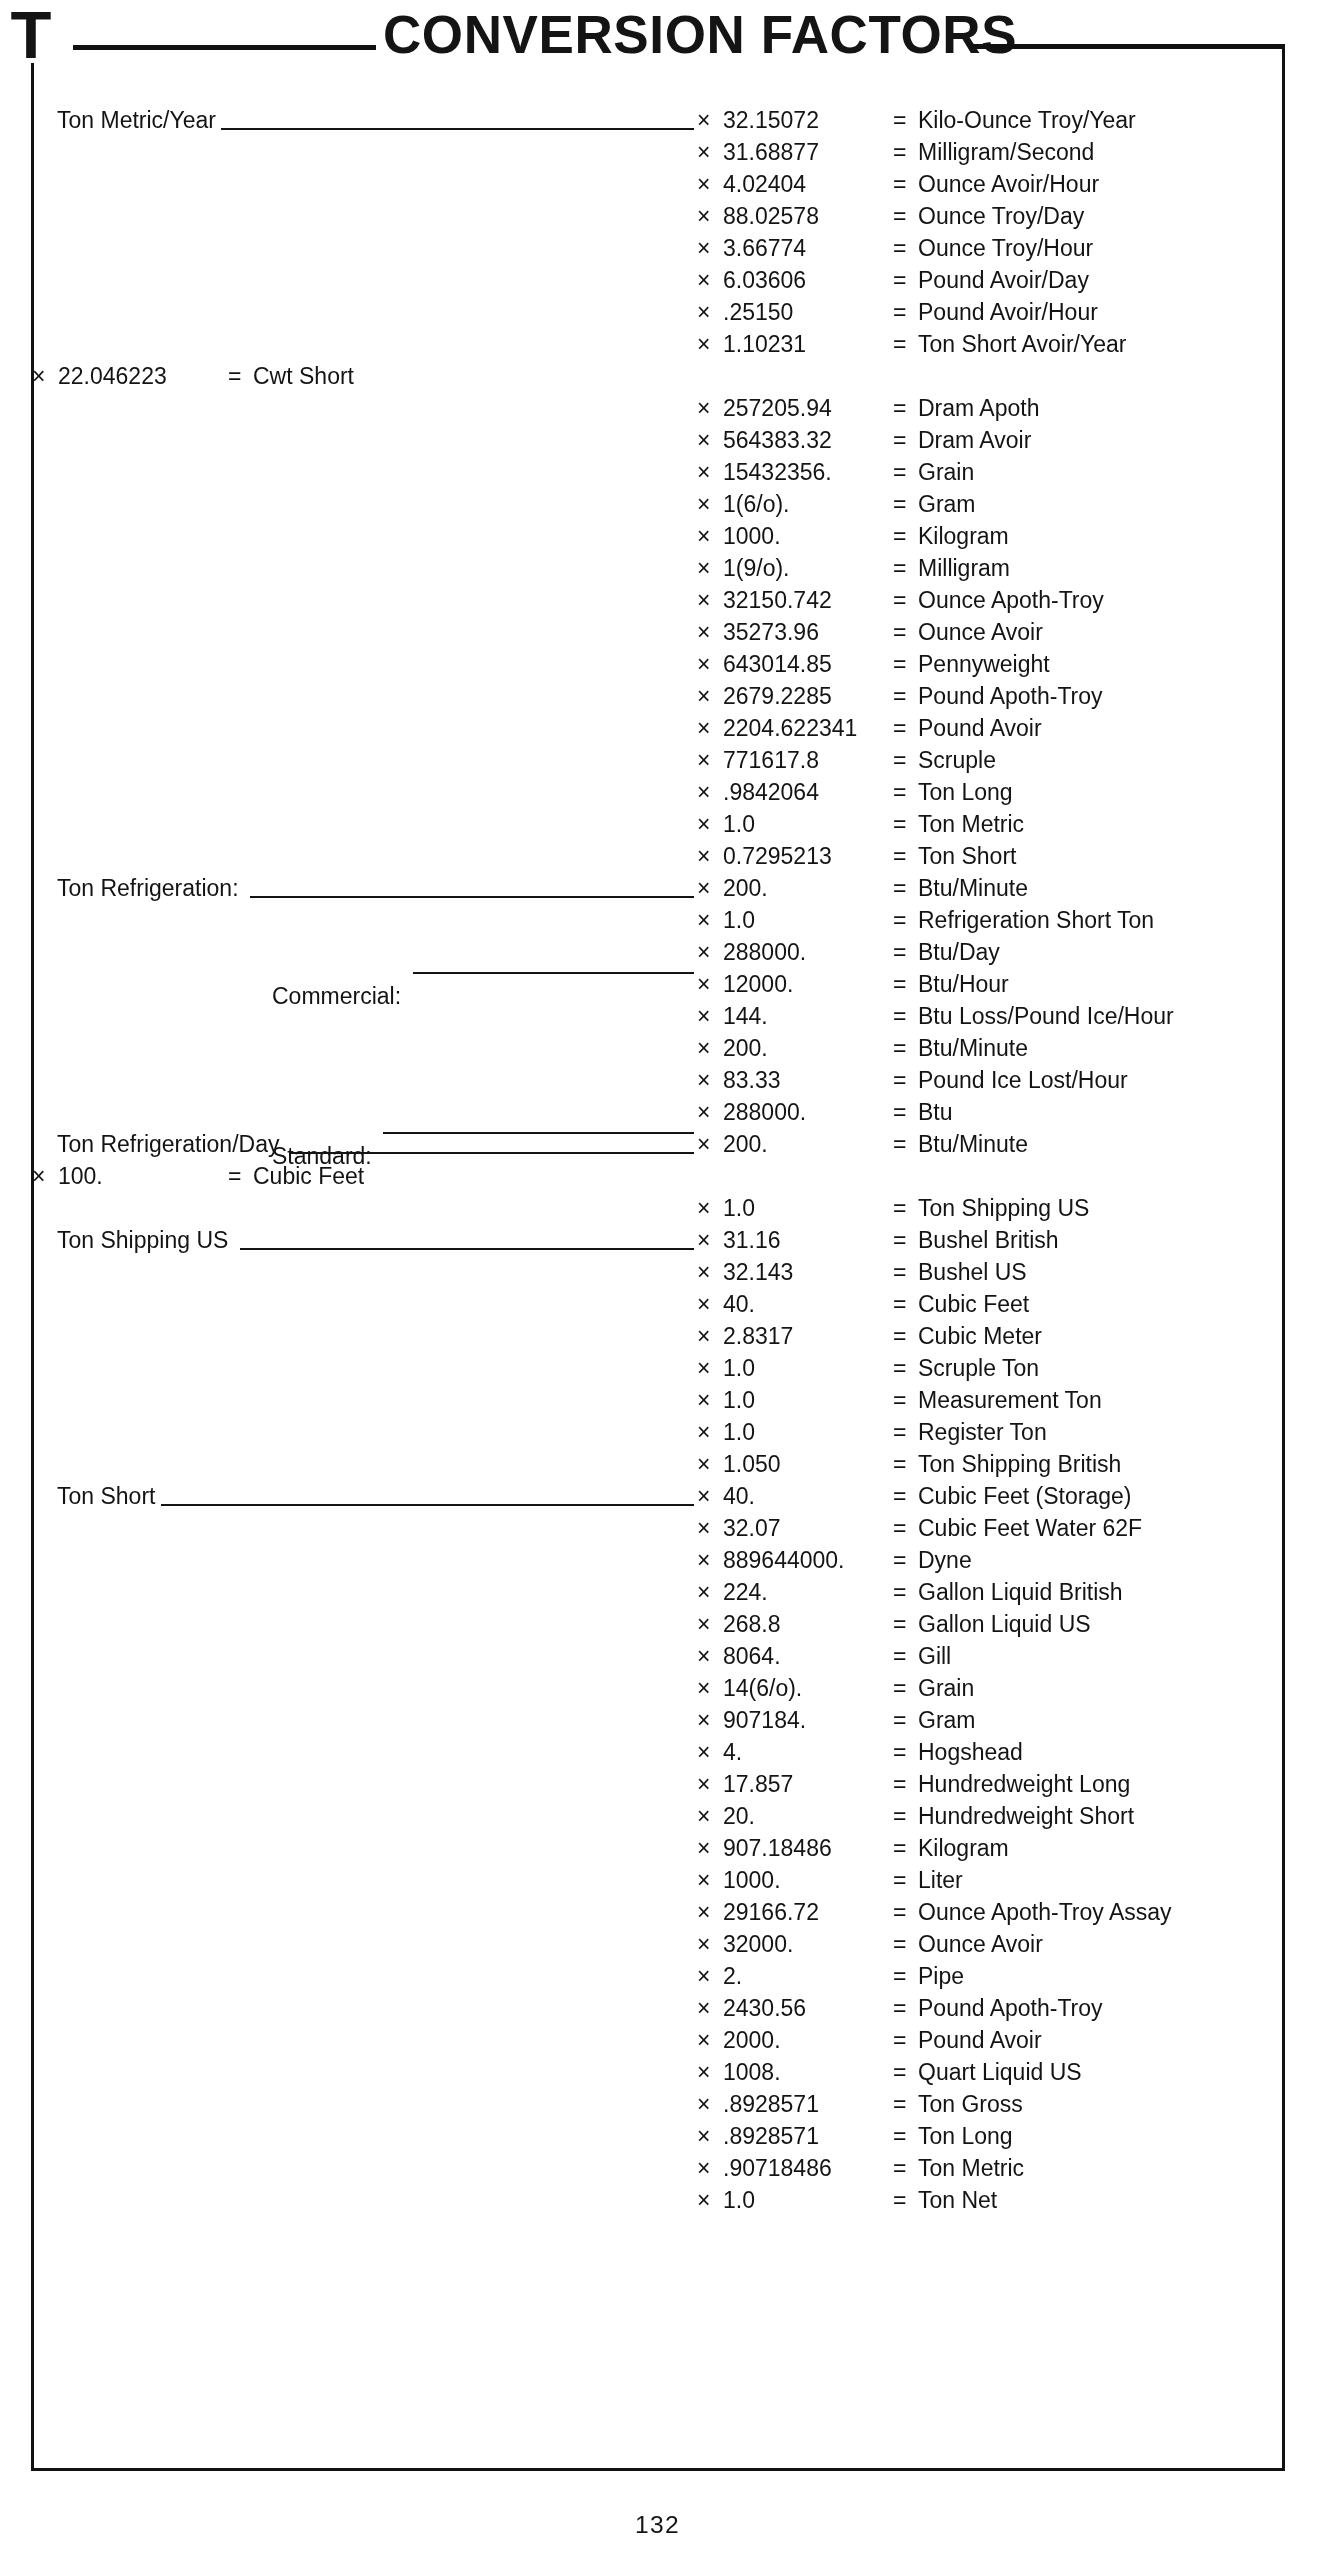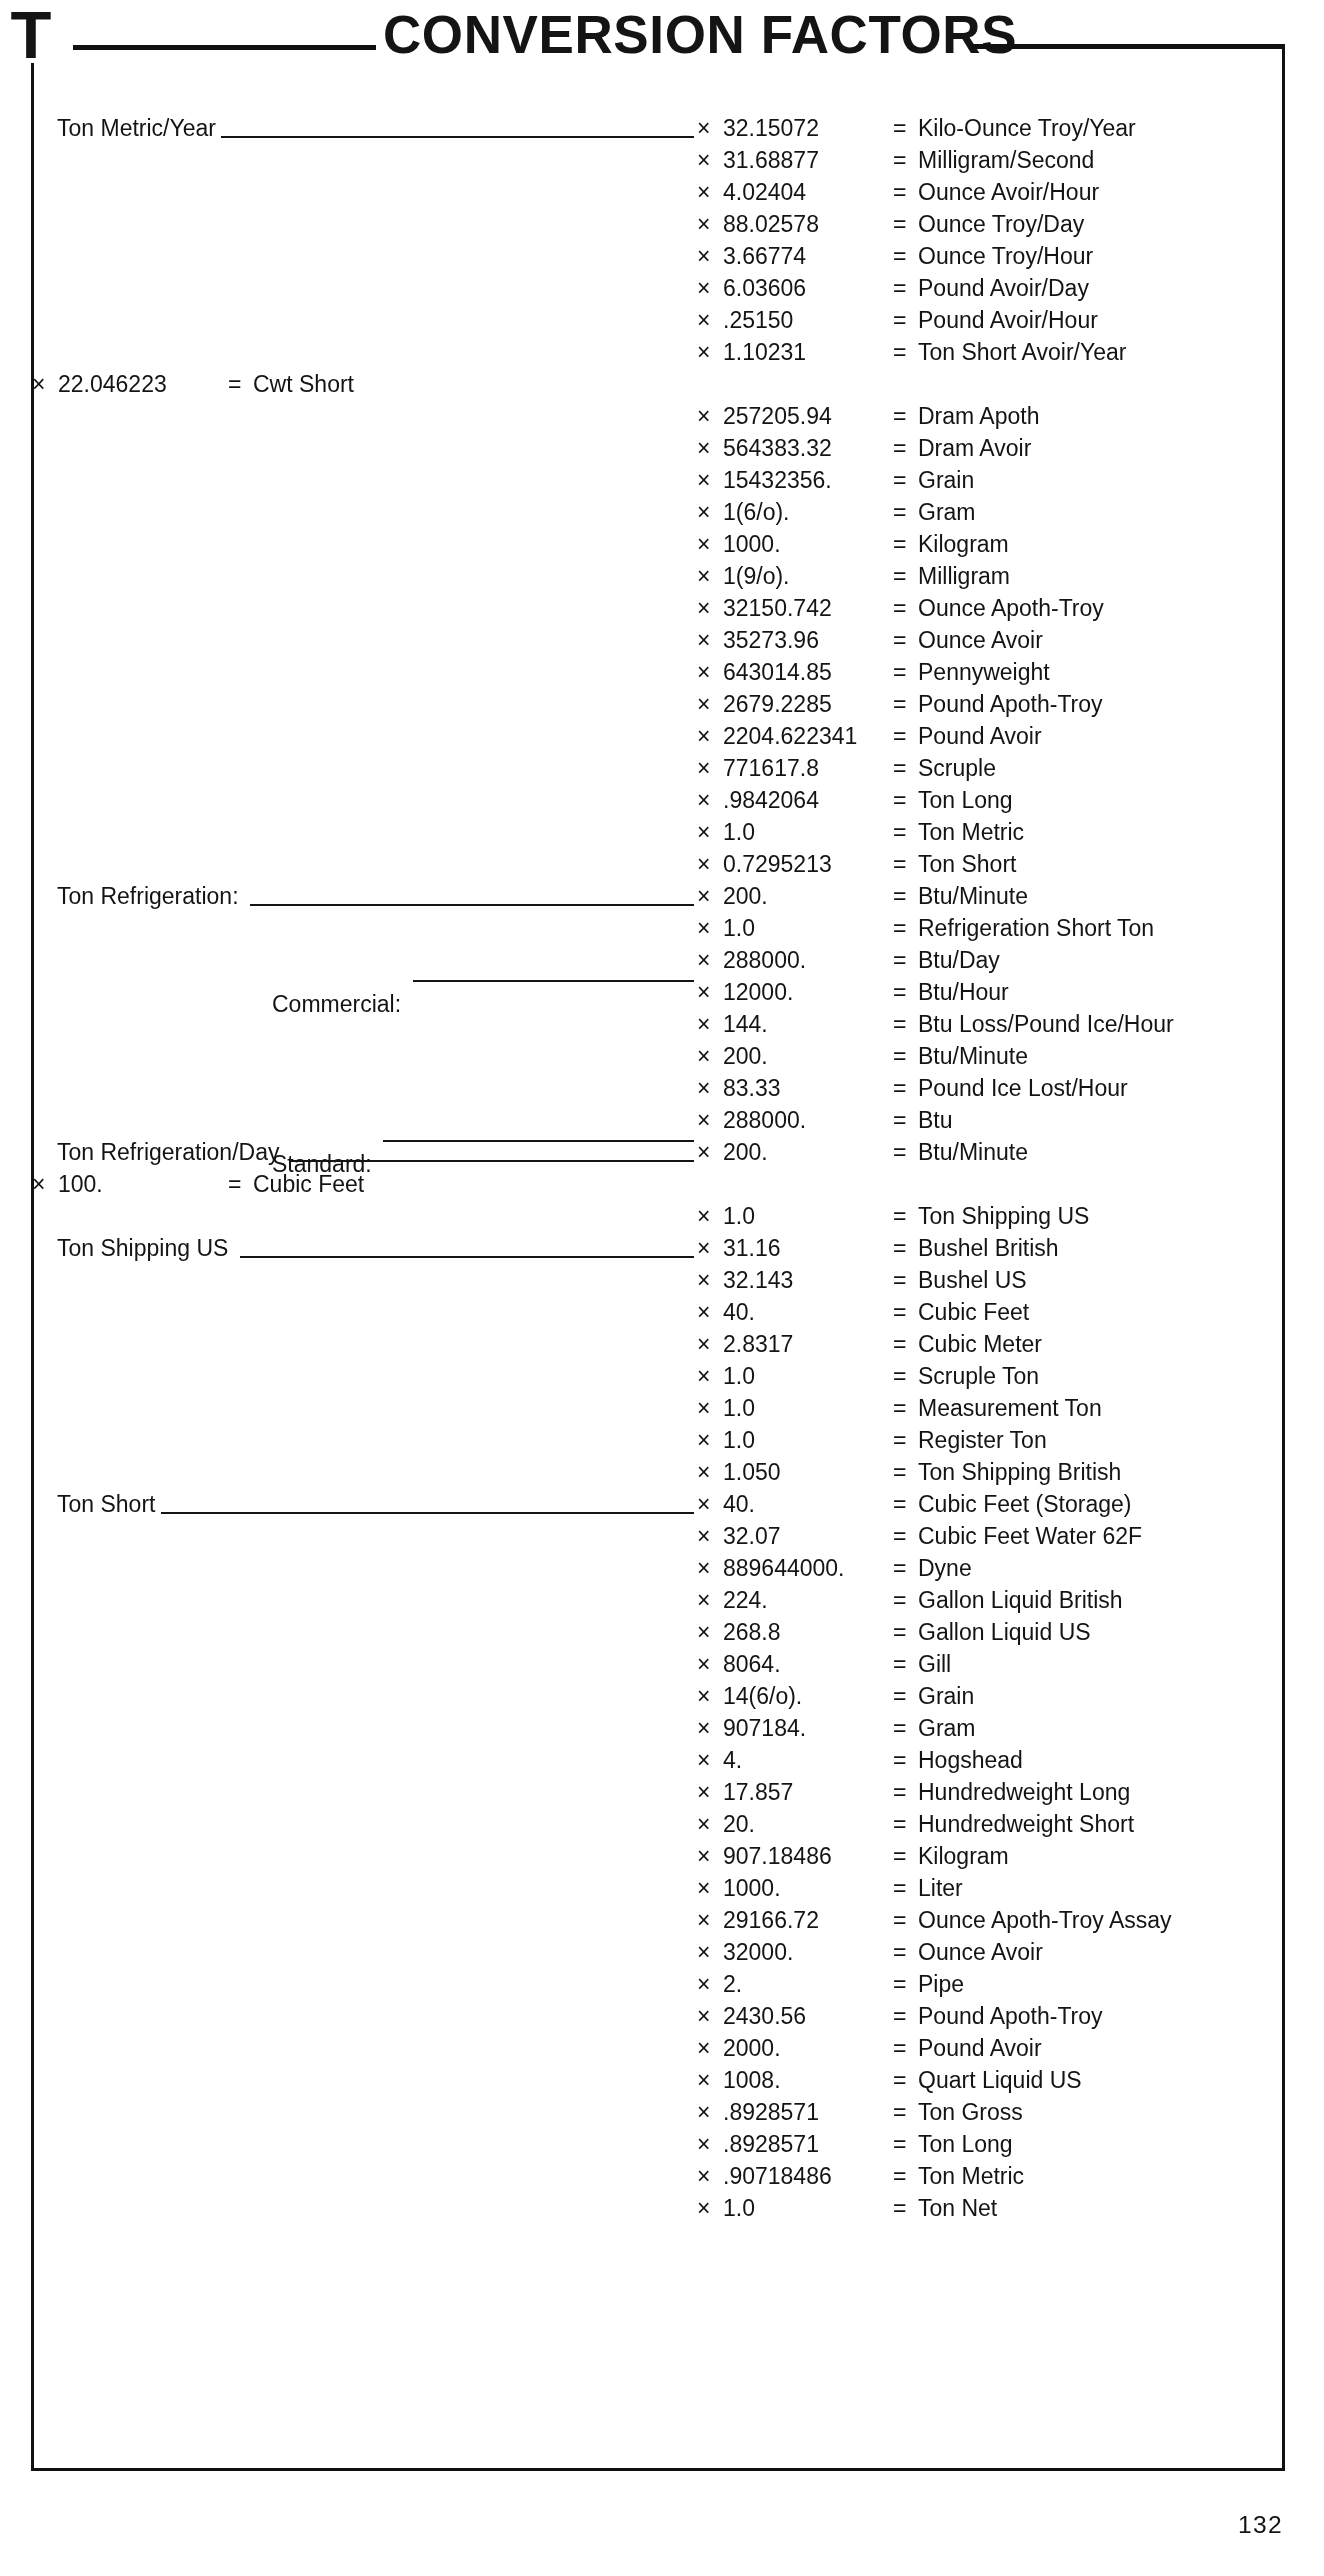--- a/index.html
+++ b/index.html
@@ -42,21 +42,21 @@
 
   
   .box-left   { left: 31px;   top: 63px;  width: 3.2px;    height: 2407px; }
   .box-right  { left: 1282px; top: 47px;  width: 3.2px;    height: 2424px; }
   .box-bottom { left: 31px;   top: 2468px; width: 1254px; height: 3.2px; }
 
   
   .rows {
     position: absolute;
     left: 32px;
-    top: 112px;
+    top: 104px;
     width: 1249px;
   }
   .row {
     display: flex;
     height: 32px;
     line-height: 32px;
     font-size: 23px;
     white-space: nowrap;
   }
   .cell-label {
@@ -78,21 +78,21 @@
   .mul { width: 26px; }
   .cell-eq { width: 25px; }
   .cell-result { flex: 1; }
 
   
   .page-number {
     position: absolute;
     left: 32px;
     top: 2511px;
     width: 1251px;
-    text-align: right;
+    text-align: center;
     font-size: 24.6px;
     letter-spacing: 1.3px;
   }
 </style>
 </head>
 <body>
 
 <div class="section-letter">T</div>
 <div class="rule rule-header-left"></div>
 <div class="page-title">CONVERSION FACTORS</div>

